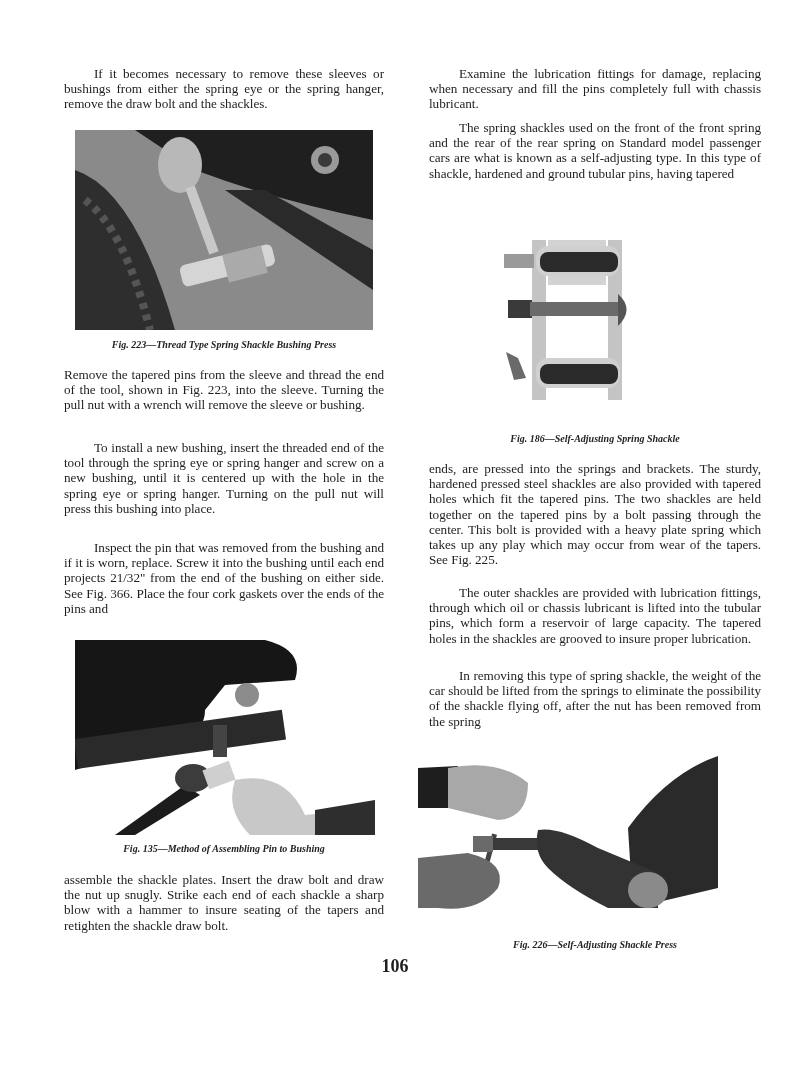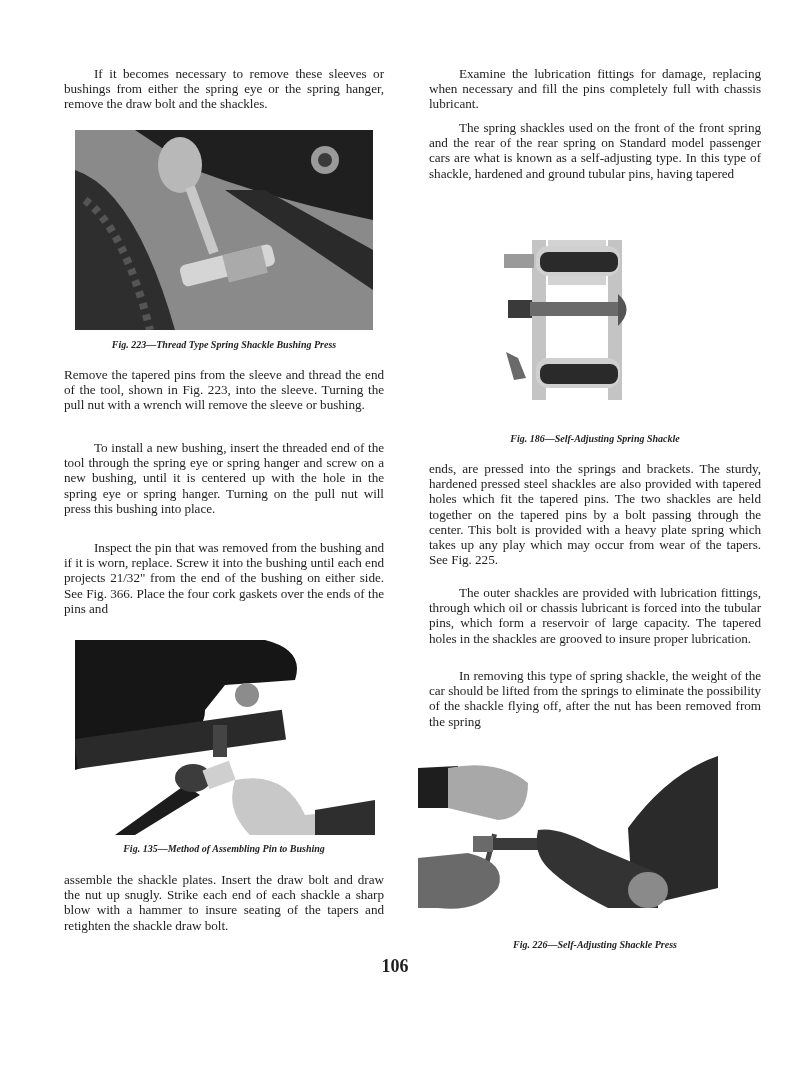--- a/index.html
+++ b/index.html
@@ -113,21 +113,21 @@
 </div>
 <div class="col col-right" style="top:433px;">
   <p class="cap">Fig. 186—Self-Adjusting Spring Shackle</p>
 </div>
 
 <div class="col col-right" style="top:461px;">
   <p class="txt">ends, are pressed into the springs and brackets. The sturdy, hardened pressed steel shackles are also provided with tapered holes which fit the tapered pins. The two shackles are held together on the tapered pins by a bolt passing through the center. This bolt is provided with a heavy plate spring which takes up any play which may occur from wear of the tapers. See Fig. 225.</p>
 </div>
 
 <div class="col col-right" style="top:585px;">
-  <p class="txt ind">The outer shackles are provided with lubrication fittings, through which oil or chassis lubricant is forced into the tubular pins, which form a reservoir of large capacity. The tapered holes in the shackles are grooved to insure proper lubrication.</p>
+  <p class="txt ind">The outer shackles are provided with lubrication fittings, through which oil or chassis lubricant is lifted into the tubular pins, which form a reservoir of large capacity. The tapered holes in the shackles are grooved to insure proper lubrication.</p>
 </div>
 
 <div class="col col-right" style="top:668px;">
   <p class="txt ind">In removing this type of spring shackle, the weight of the car should be lifted from the springs to eliminate the possibility of the shackle flying off, after the nut has been removed from the spring</p>
 </div>
 
 <div class="fig" style="left:418px; top:748px; width:300px; height:175px;">
   <svg width="300" height="175" viewBox="0 0 300 175">
     <rect width="300" height="175" fill="#ffffff"></rect>
     <path d="M300 8 Q250 25 210 80 L215 160 L300 140 Z" fill="#2a2a2a"></path>

